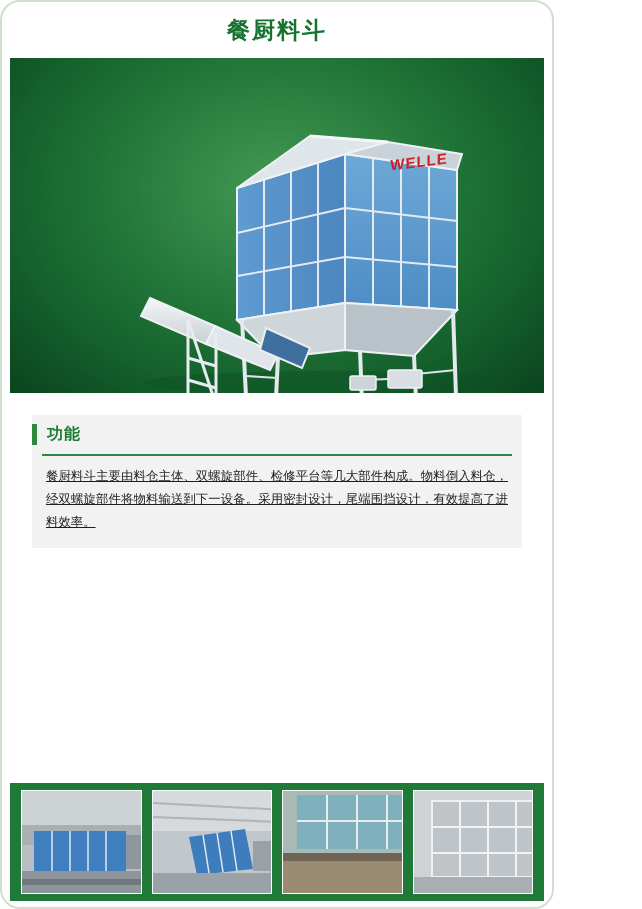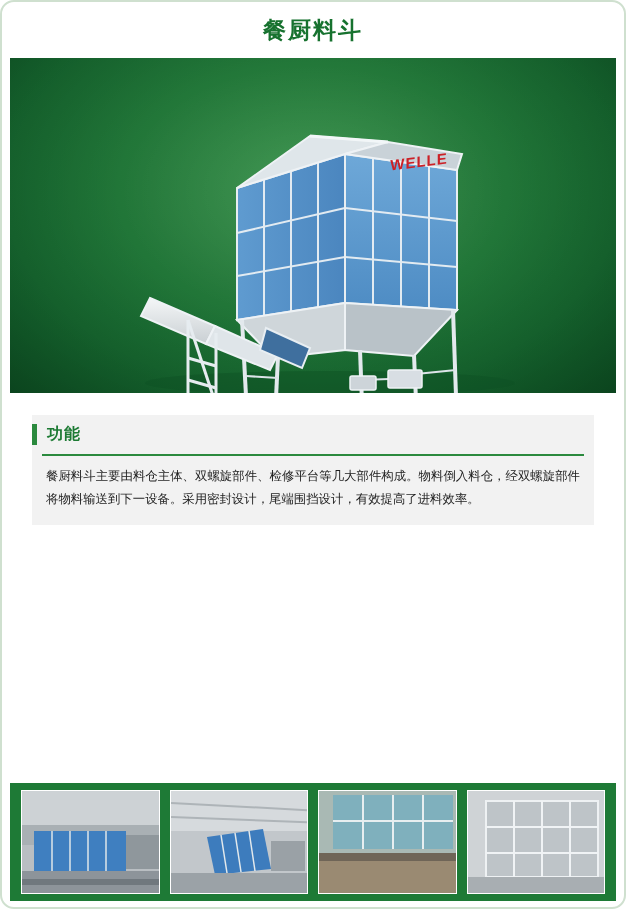--- a/index.html
+++ b/index.html
@@ -8,25 +8,25 @@
   }
   body {
     width: 642px;
     height: 909px;
     background: #ffffff;
     font-family: "Liberation Sans", sans-serif;
     -webkit-font-smoothing: antialiased;
   }
   .page {
     position: relative;
-    width: 626px;
+    width: 554px;
     height: 909px;
     box-sizing: border-box;
     border: 2px solid #cfe0cf;
-    border-radius: 14px;
+    border-radius: 20px;
     overflow: hidden;
     background: #ffffff;
   }
 
   
   .title-bar {
     height: 56px;
     display: flex;
     align-items: center;
     justify-content: center;
@@ -99,20 +99,21 @@
     height: 2px;
     background: #2b8a3e;
     margin: 0 10px 0 10px;
   }
   .block-body {
     padding: 9px 14px 14px 14px;
     font-size: 12.4px;
     line-height: 1.85;
     color: #1d1d1d;
     text-align: justify;
+    text-decoration: underline;
   }
   ul.features {
     list-style: none;
     margin: 0;
     padding: 4px 16px 14px 14px;
   }
   ul.features li {
     position: relative;
     padding-left: 16px;
     font-size: 12.4px;

